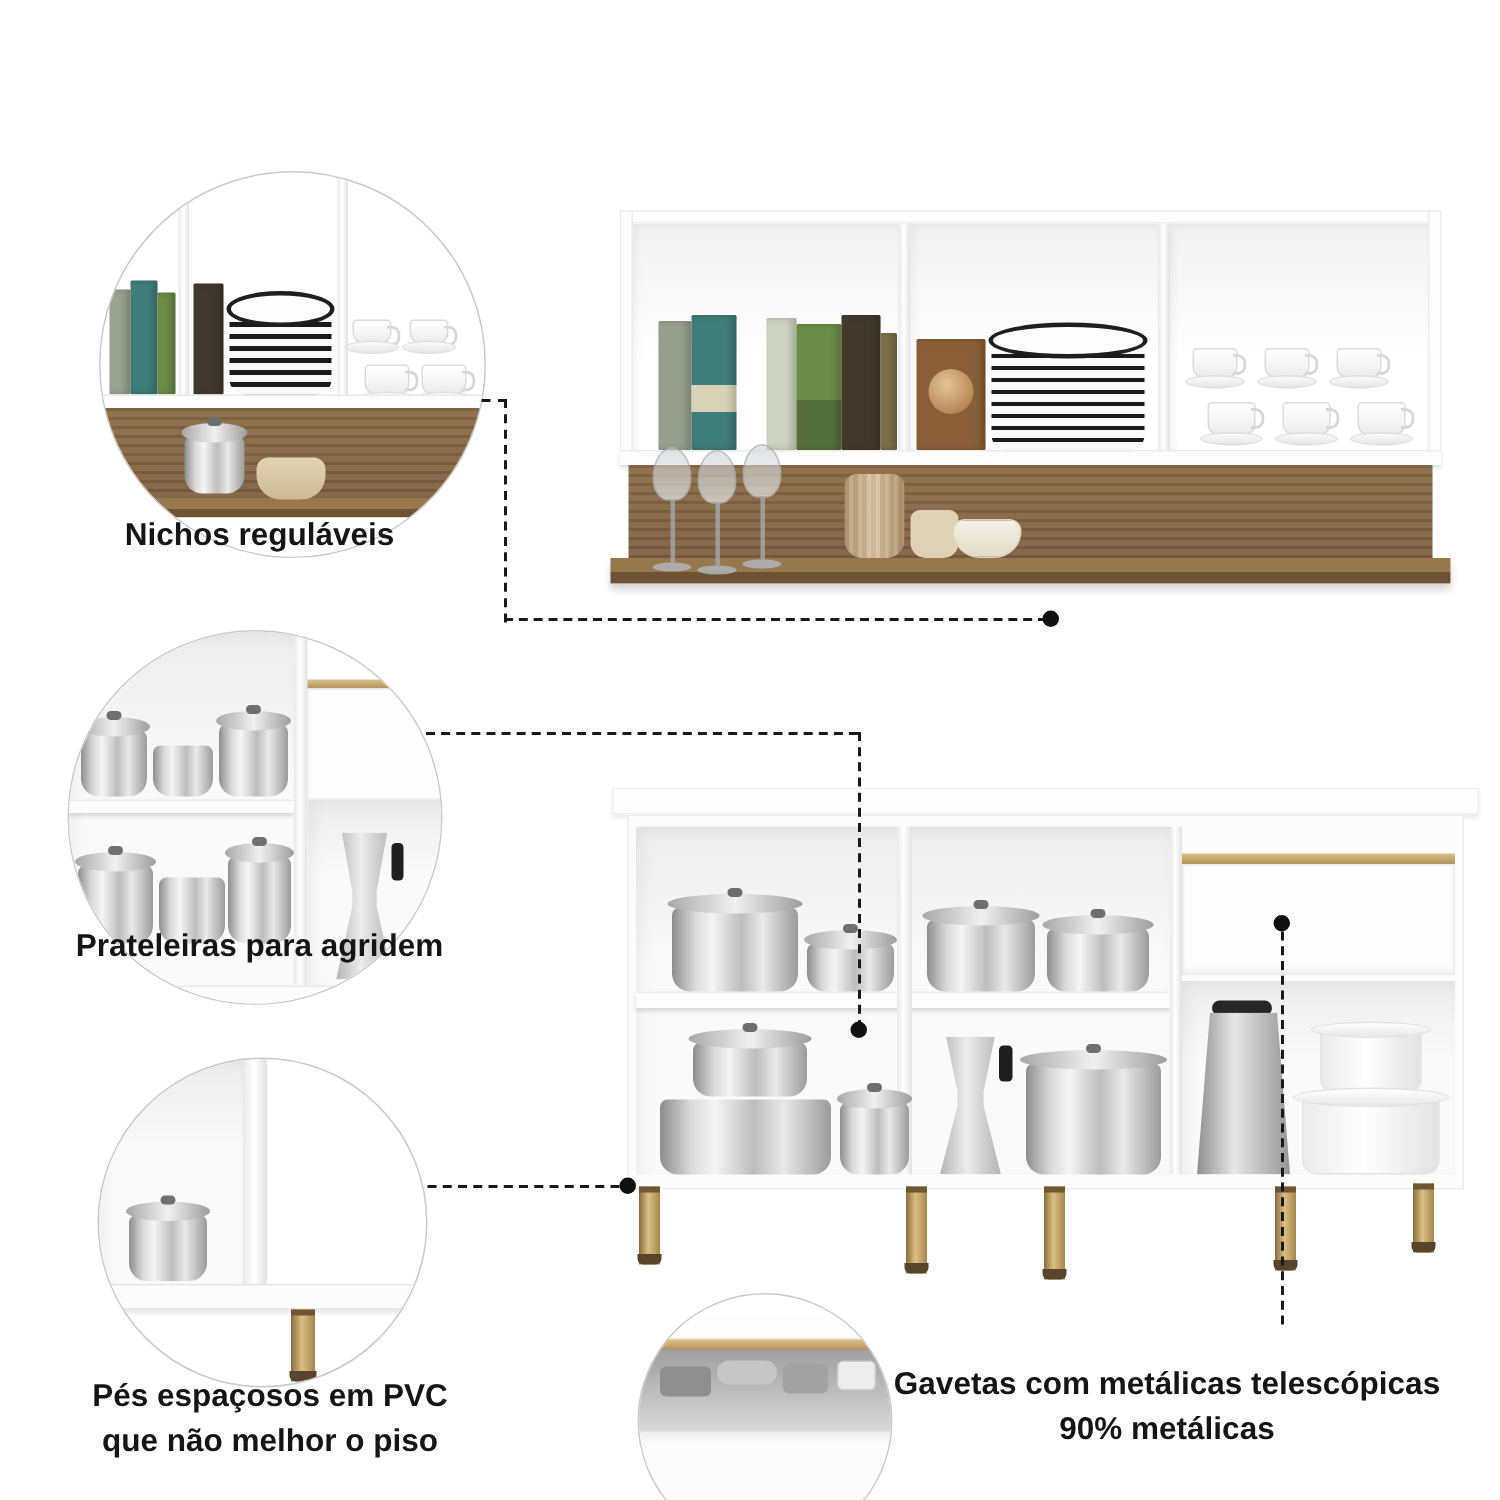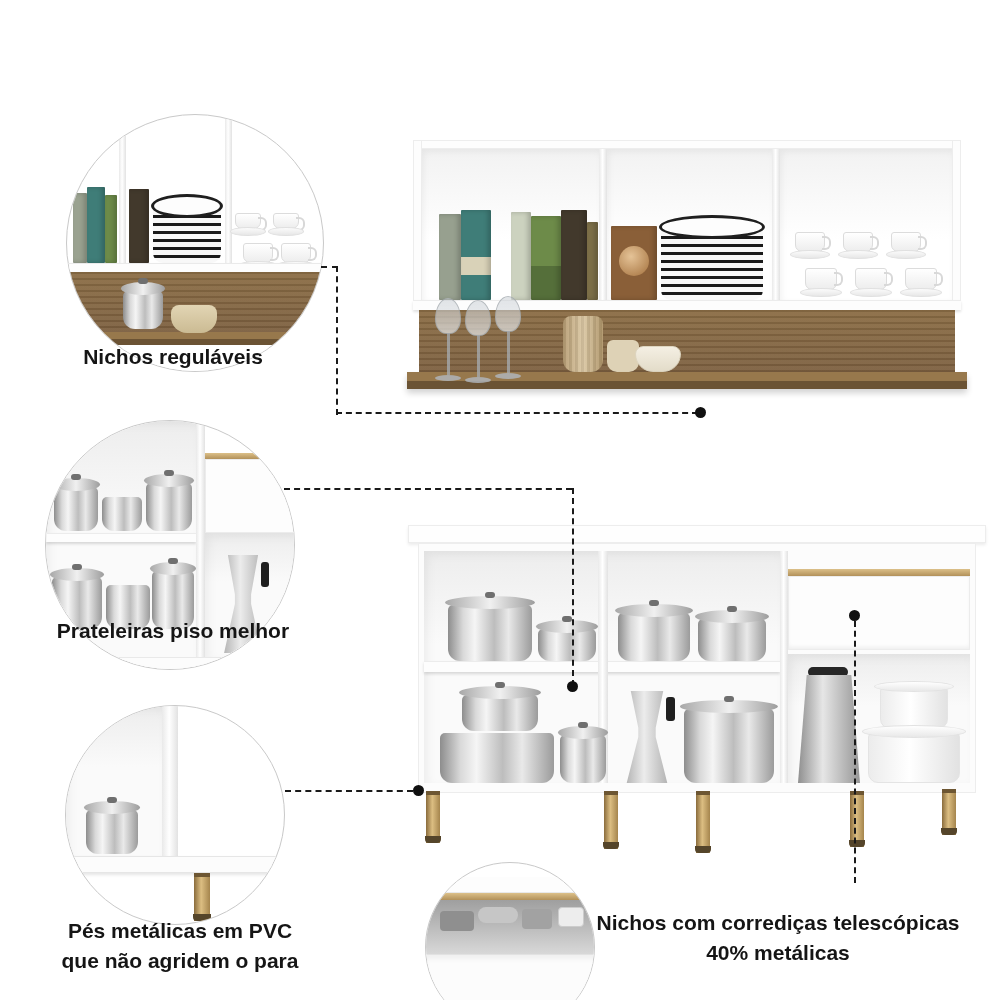--- a/index.html
+++ b/index.html
@@ -211,26 +211,26 @@
   <div class="ab dot" style="left:413px;top:785px"></div>
 
   <div class="ab dashV" style="left:854px;top:621px;height:262px"></div>
   <div class="ab dot" style="left:849px;top:610px"></div>
 
   <div class="ab lbl" style="left:28px;top:342px;width:290px">
     <div>Nichos reguláveis</div>
   </div>
 
   <div class="ab lbl" style="left:5px;top:616px;width:336px">
-    <div>Prateleiras piso melhor</div>
+    <div>Prateleiras para agridem</div>
   </div>
 
   <div class="ab lbl" style="left:15px;top:916px;width:330px">
-    <div>Pés metálicas em PVC</div>
-    <div>que não agridem o para</div>
+    <div>Pés espaçosos em PVC</div>
+    <div>que não melhor o piso</div>
   </div>
 
   <div class="ab lbl" style="left:560px;top:908px;width:436px">
-    <div>Nichos com corrediças telescópicas</div>
-    <div>40% metálicas</div>
+    <div>Gavetas com metálicas telescópicas</div>
+    <div>90% metálicas</div>
   </div>
 
 </div>
 
 </body></html>

